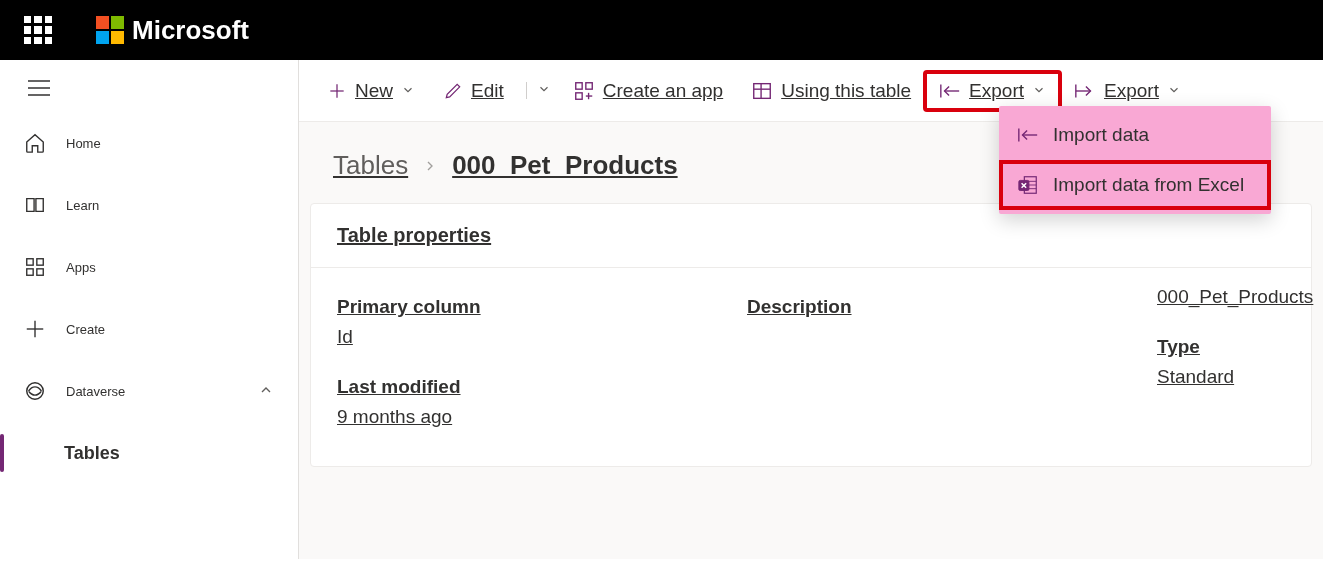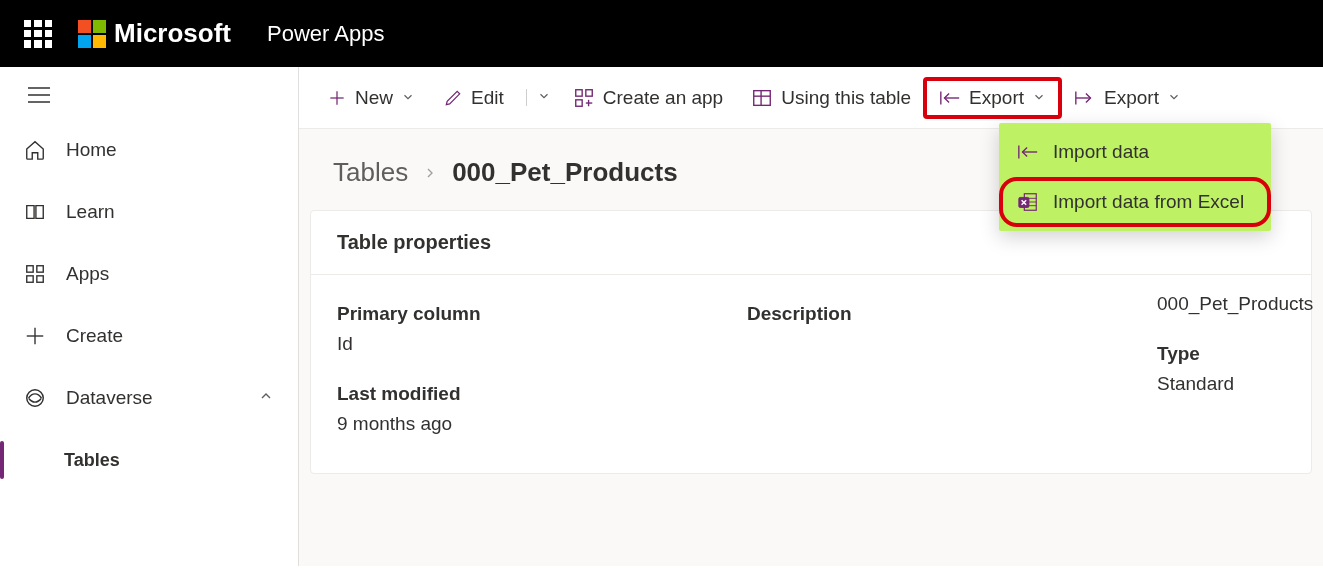--- a/index.html
+++ b/index.html
@@ -7,26 +7,27 @@
     font-family: "Segoe UI", -apple-system, BlinkMacSystemFont, sans-serif;
     font-size: 14px;
     color: #323130;
     background: #fff;
     width: 1323px;
     height: 572px;
     overflow: hidden;
   }
   
   .header {
-    height: 67px;
+    height: 60px;
     background: #000;
     color: #fff;
     display: flex;
     align-items: center;
     padding: 0 24px;
+    gap: 18px;
   }
   .waffle {
     width: 28px;
     height: 28px;
     display: grid;
     grid-template-columns: repeat(3, 1fr);
     grid-template-rows: repeat(3, 1fr);
     gap: 3px;
     cursor: pointer;
   }
@@ -84,21 +85,21 @@
     cursor: pointer;
   }
   .hamburger svg { color: #323130; }
   .nav-item {
     height: 62px;
     display: flex;
     align-items: center;
     padding: 0 24px;
     gap: 20px;
     cursor: pointer;
-    font-size: 19px;
+    font-size: 13px;
     color: #323130;
     position: relative;
   }
   .nav-item.active {
     font-weight: 600;
   }
   .nav-item.active::before {
     content: "";
     position: absolute;
     left: 0;
@@ -123,20 +124,21 @@
   .nav-item .chev {
     margin-left: auto;
     color: #605e5c;
   }
   
   .content {
     flex: 1;
     background: #faf9f8;
     position: relative;
     overflow: hidden;
+    text-decoration: underline;
   }
   .toolbar {
     height: 62px;
     background: #fff;
     border-bottom: 1px solid #edebe9;
     display: flex;
     align-items: center;
     padding: 0 14px;
     gap: 0;
   }
@@ -207,42 +209,41 @@
   }
   .prop-label.right { text-align: left; }
   .prop-value {
     font-size: 19px;
     color: #323130;
     padding-bottom: 10px;
   }
   
   .dropdown {
     position: absolute;
-    top: 56px;
+    top: 46px;
     left: 700px;
-    background: #bef264;
+    background: #f9a8d4;
     box-shadow: 0 6px 20px rgba(0,0,0,0.18);
     border-radius: 2px;
     min-width: 272px;
     z-index: 10;
     padding: 4px 0;
   }
   .dd-item {
     display: flex;
     align-items: center;
     gap: 14px;
     padding: 14px 18px;
     font-size: 19px;
     color: #323130;
     cursor: pointer;
   }
   .dd-item.highlighted {
     outline: 4px solid #d9000d;
     outline-offset: -4px;
-    border-radius: 18px;
   }
   .dd-item .ddicon { color: #742774; display:flex; align-items:center; }
   svg { stroke: currentColor; }
 </style>
 </head>
 <body>
 
 <div class="header">
   <div class="waffle">
     <span></span>
@@ -257,21 +258,20 @@
   </div>
   <div class="logo">
     <div class="ms-logo">
       <span class="r"></span>
         <span class="g"></span>
         <span class="b"></span>
         <span class="y"></span>
     </div>
     <span class="ms-text">Microsoft</span>
   </div>
-  <span class="app-name">Power Apps</span>
 </div>
 
 <div class="main">
 
   <div class="sidebar">
     <div class="hamburger">
       <svg width="22" height="18" viewBox="0 0 22 18" fill="none" stroke-width="1.5">
           <line x1="0" y1="2" x2="22" y2="2"></line>
           <line x1="0" y1="9" x2="22" y2="9"></line>
           <line x1="0" y1="16" x2="22" y2="16"></line>

